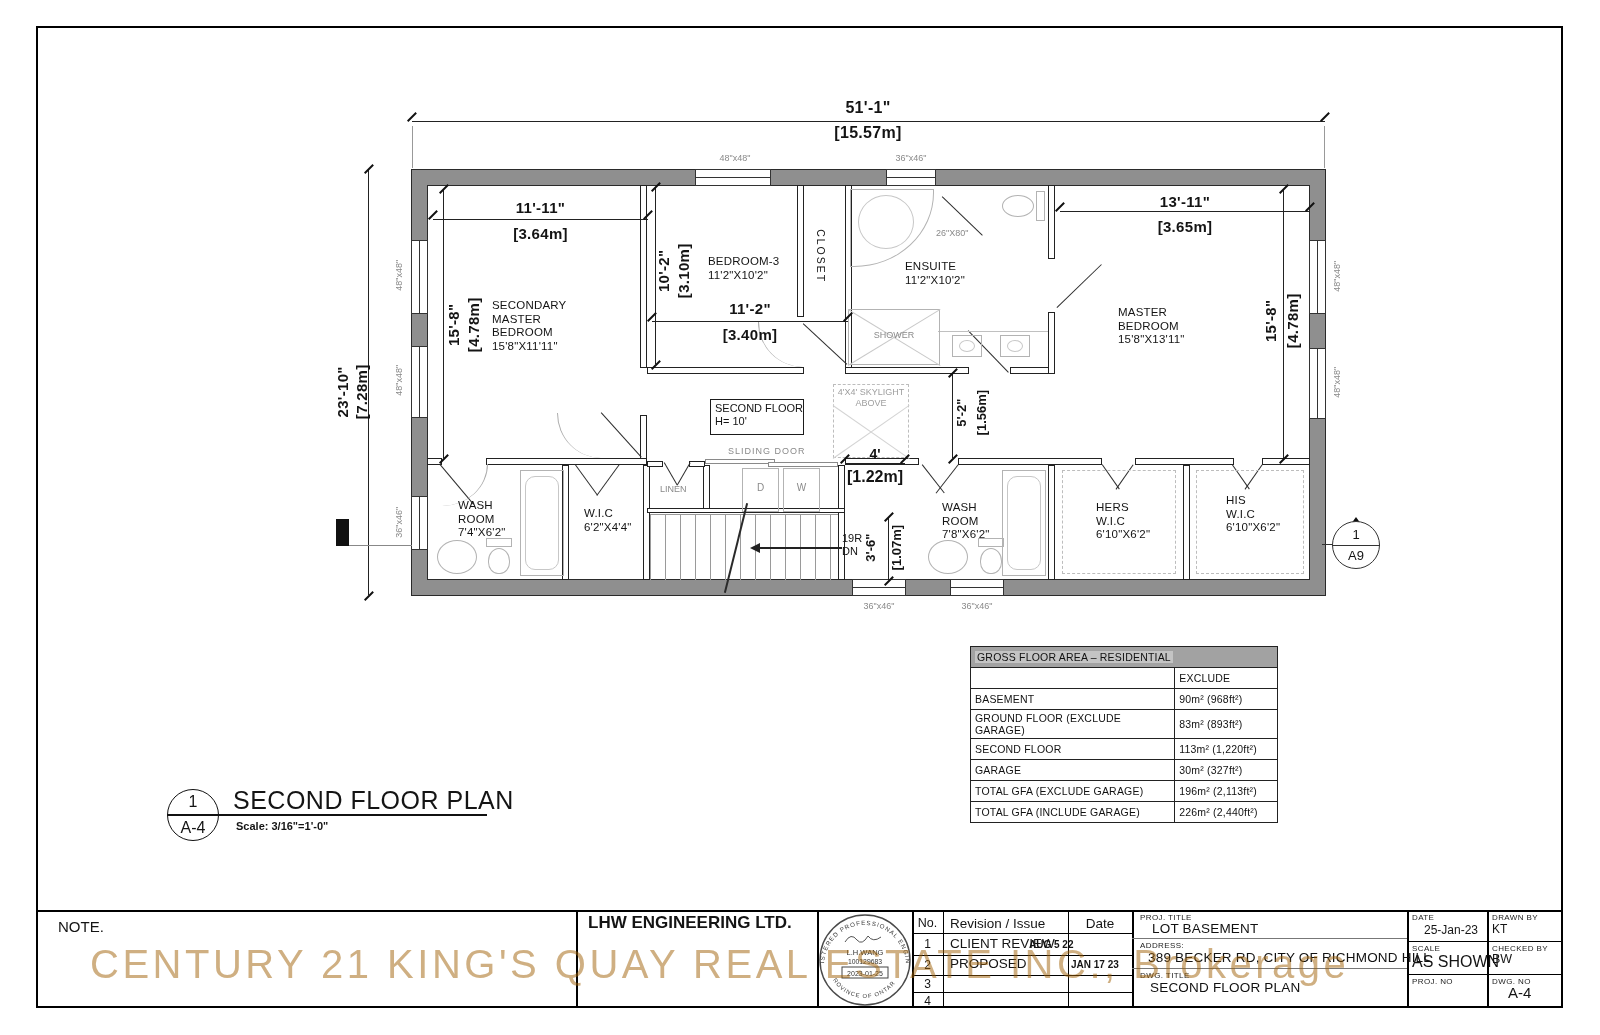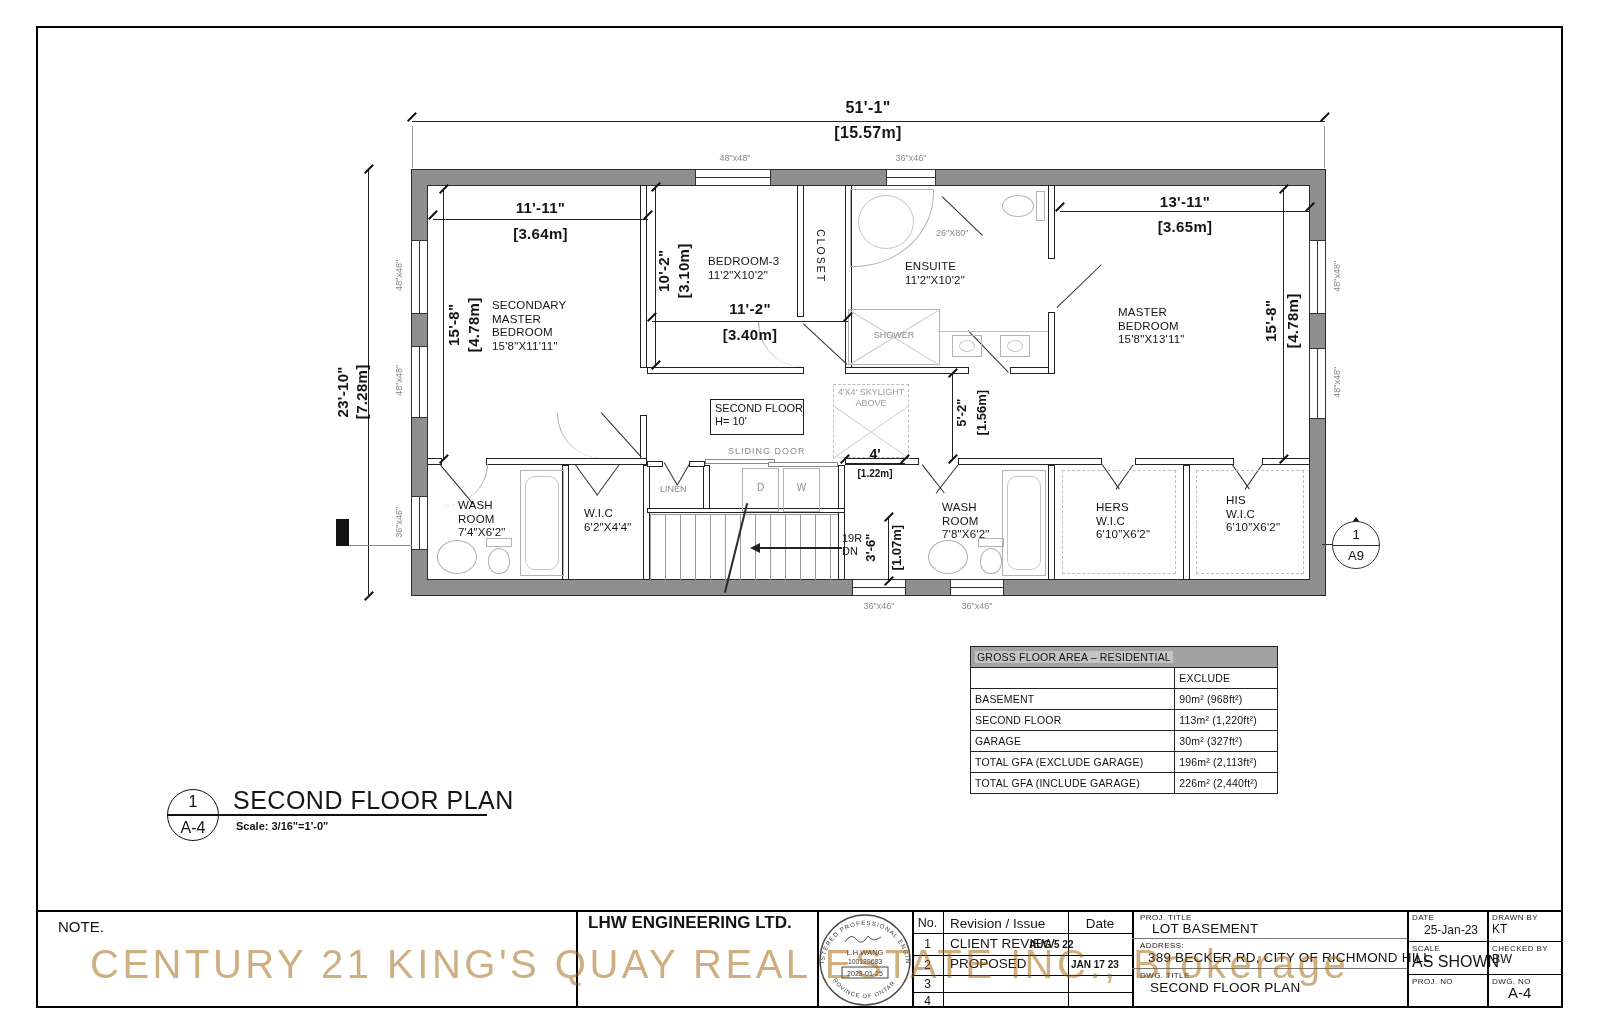--- a/index.html
+++ b/index.html
@@ -233,21 +233,21 @@
   <div class="a t dimtx rotL" style="left:640px;top:262px;width:88px">[3.10m]</div>
   <div class="a t dimtx" style="left:652px;top:300px;width:196px">11'-2"</div>
   <div class="a t dimtx" style="left:652px;top:326px;width:196px">[3.40m]</div>
   <div class="a t dimtx" style="left:1085px;top:193px;width:200px">13'-11"</div>
   <div class="a t dimtx" style="left:1085px;top:218px;width:200px">[3.65m]</div>
   <div class="a t dimtx rotL" style="left:1225px;top:312px;width:92px">15'-8"</div>
   <div class="a t dimtx rotL" style="left:1247px;top:312px;width:92px">[4.78m]</div>
   <div class="a t dims rotL" style="left:926px;top:405px;width:72px">5'-2"</div>
   <div class="a t dims rotL" style="left:946px;top:405px;width:72px">[1.56m]</div>
   <div class="a t dims" style="left:845px;top:446px;width:60px;font-size:14px">4'</div>
-  <div class="a t dims" style="left:836px;top:468px;width:78px;font-size:10px">[1.22m]</div>
+  <div class="a t dims" style="left:836px;top:468px;width:78px;font-size:16px">[1.22m]</div>
   <div class="a t dims rotL" style="left:836px;top:540px;width:70px">3'-6"</div>
   <div class="a t dims rotL" style="left:862px;top:540px;width:70px">[1.07m]</div>
 
   <div class="a" style="left:336px;top:519px;width:13px;height:27px;background:#111"></div>
   <div class="a hll" style="left:349px;top:545px;width:63px"></div>
   <div class="a" style="left:1322px;top:544px;width:14px;height:1.2px;background:#333"></div>
   <div class="a" style="left:1336px;top:517px;width:0;height:0;border-left:20px solid transparent;border-right:20px solid transparent;border-bottom:28px solid #0d0d0d"></div>
   <div class="a" style="left:1332px;top:521px;width:48px;height:48px;border:1.3px solid #333;border-radius:50%;background:#fff"></div>
   <div class="a" style="left:1332px;top:545px;width:48px;height:1px;background:#333"></div>
   <div class="a t c" style="left:1332px;top:527px;width:48px;font-size:13px">1</div>
@@ -262,20 +262,24 @@
         <tr>
           <td colspan="2" class="hd"><span>GROSS FLOOR AREA – RESIDENTIAL</span></td>
         </tr>
     <tr>
           <td></td>
           <td>EXCLUDE</td>
         </tr>
     <tr>
           <td>BASEMENT</td>
           <td>90m² (968ft²)</td>
+        </tr>
+    <tr>
+          <td>GROUND FLOOR (EXCLUDE GARAGE)</td>
+          <td>83m² (893ft²)</td>
         </tr>
     <tr>
           <td>SECOND FLOOR</td>
           <td>113m² (1,220ft²)</td>
         </tr>
     <tr>
           <td>GARAGE</td>
           <td>30m² (327ft²)</td>
         </tr>
     <tr>

